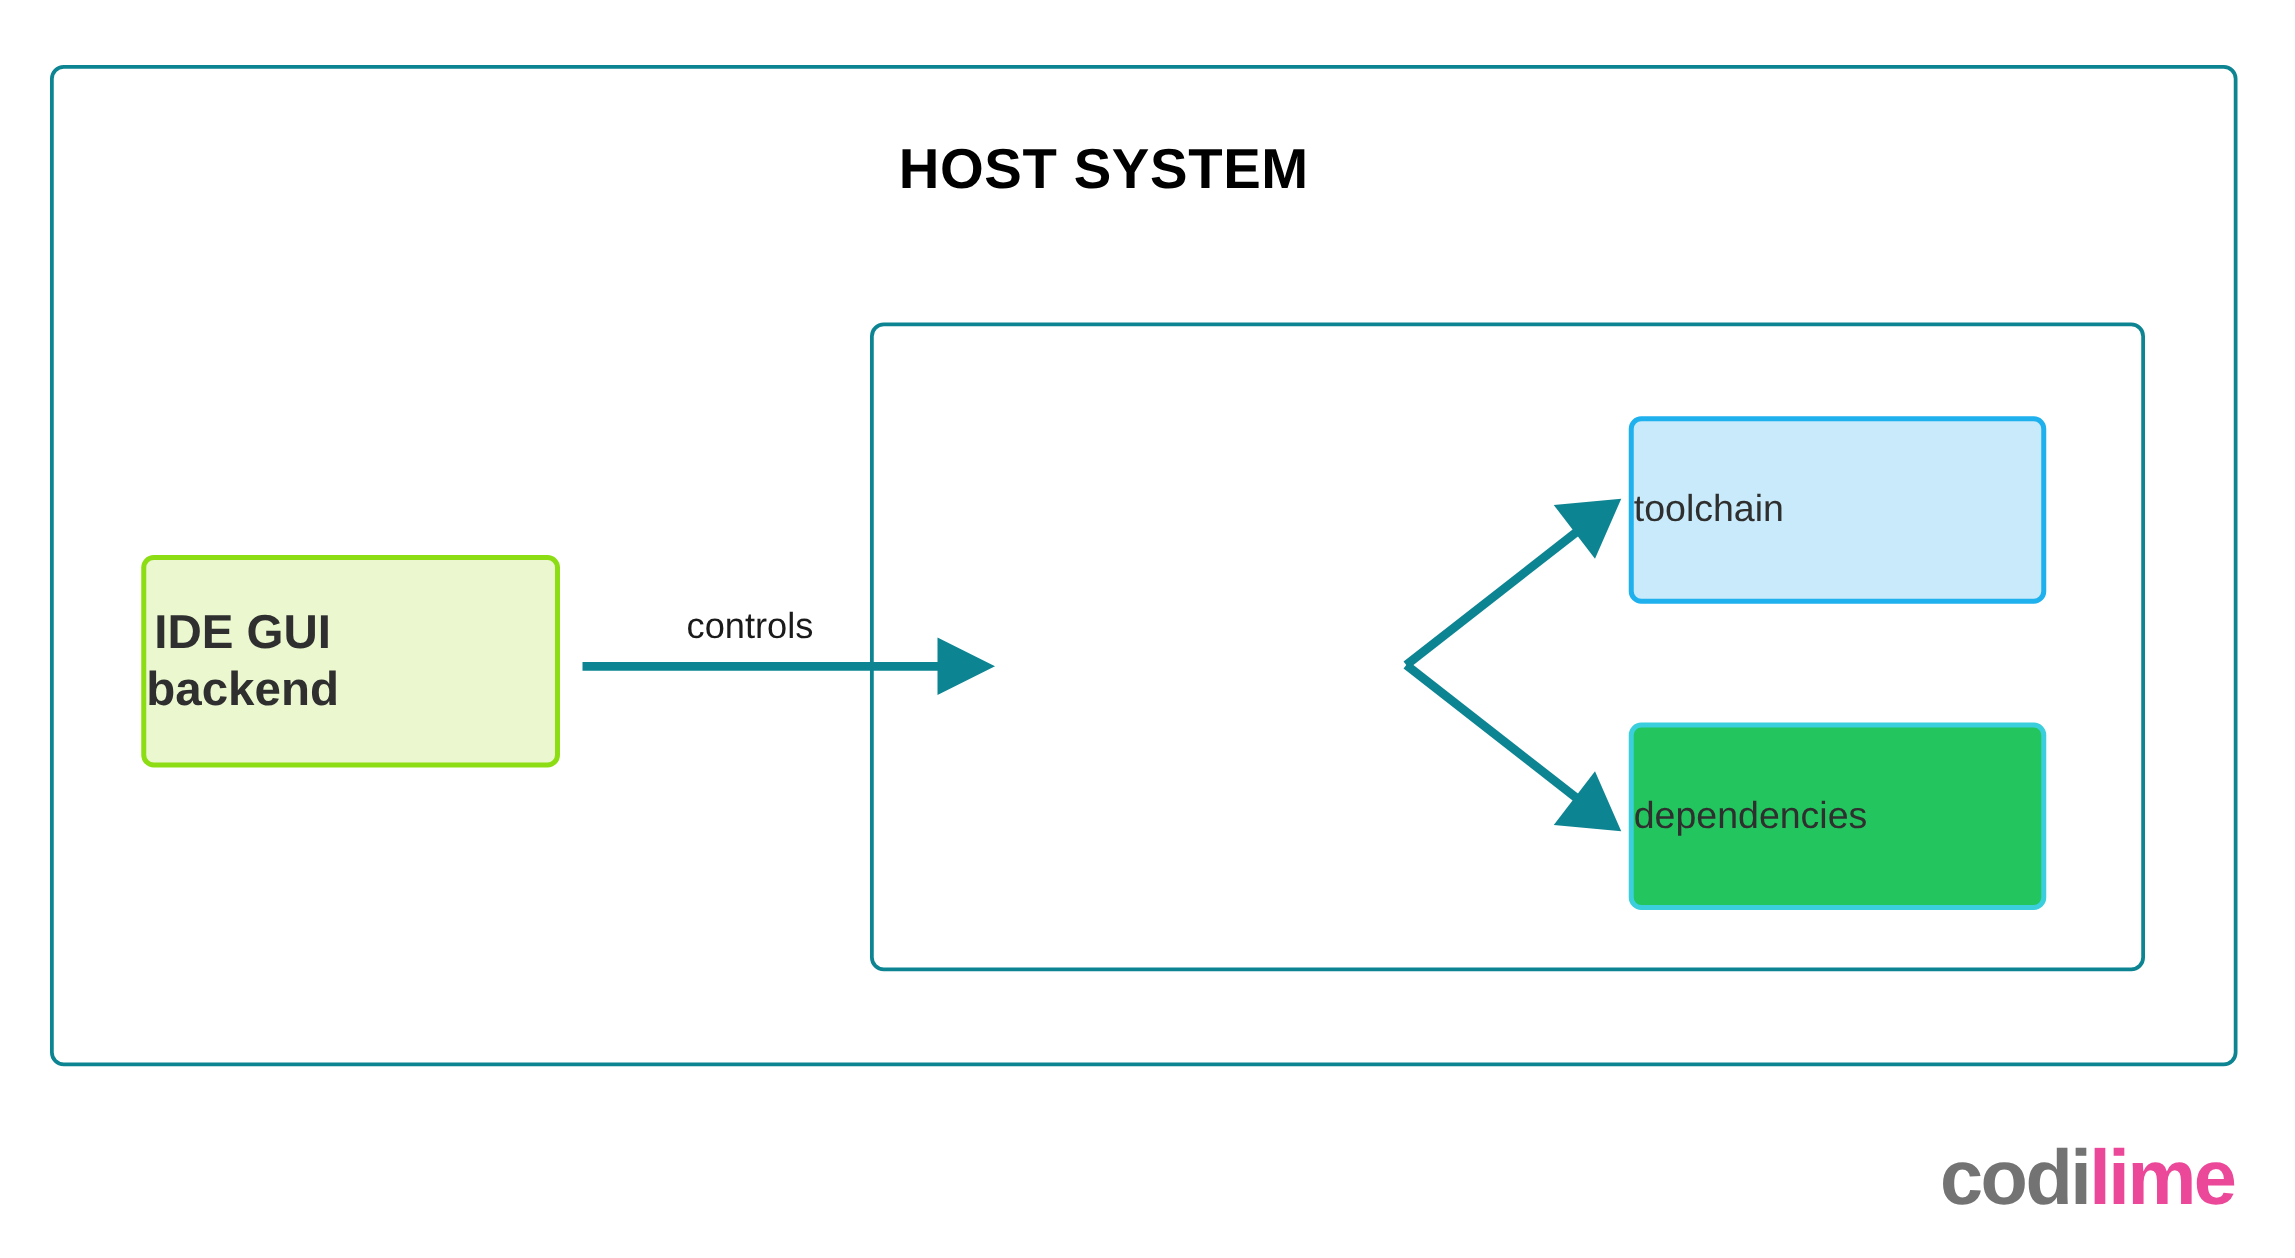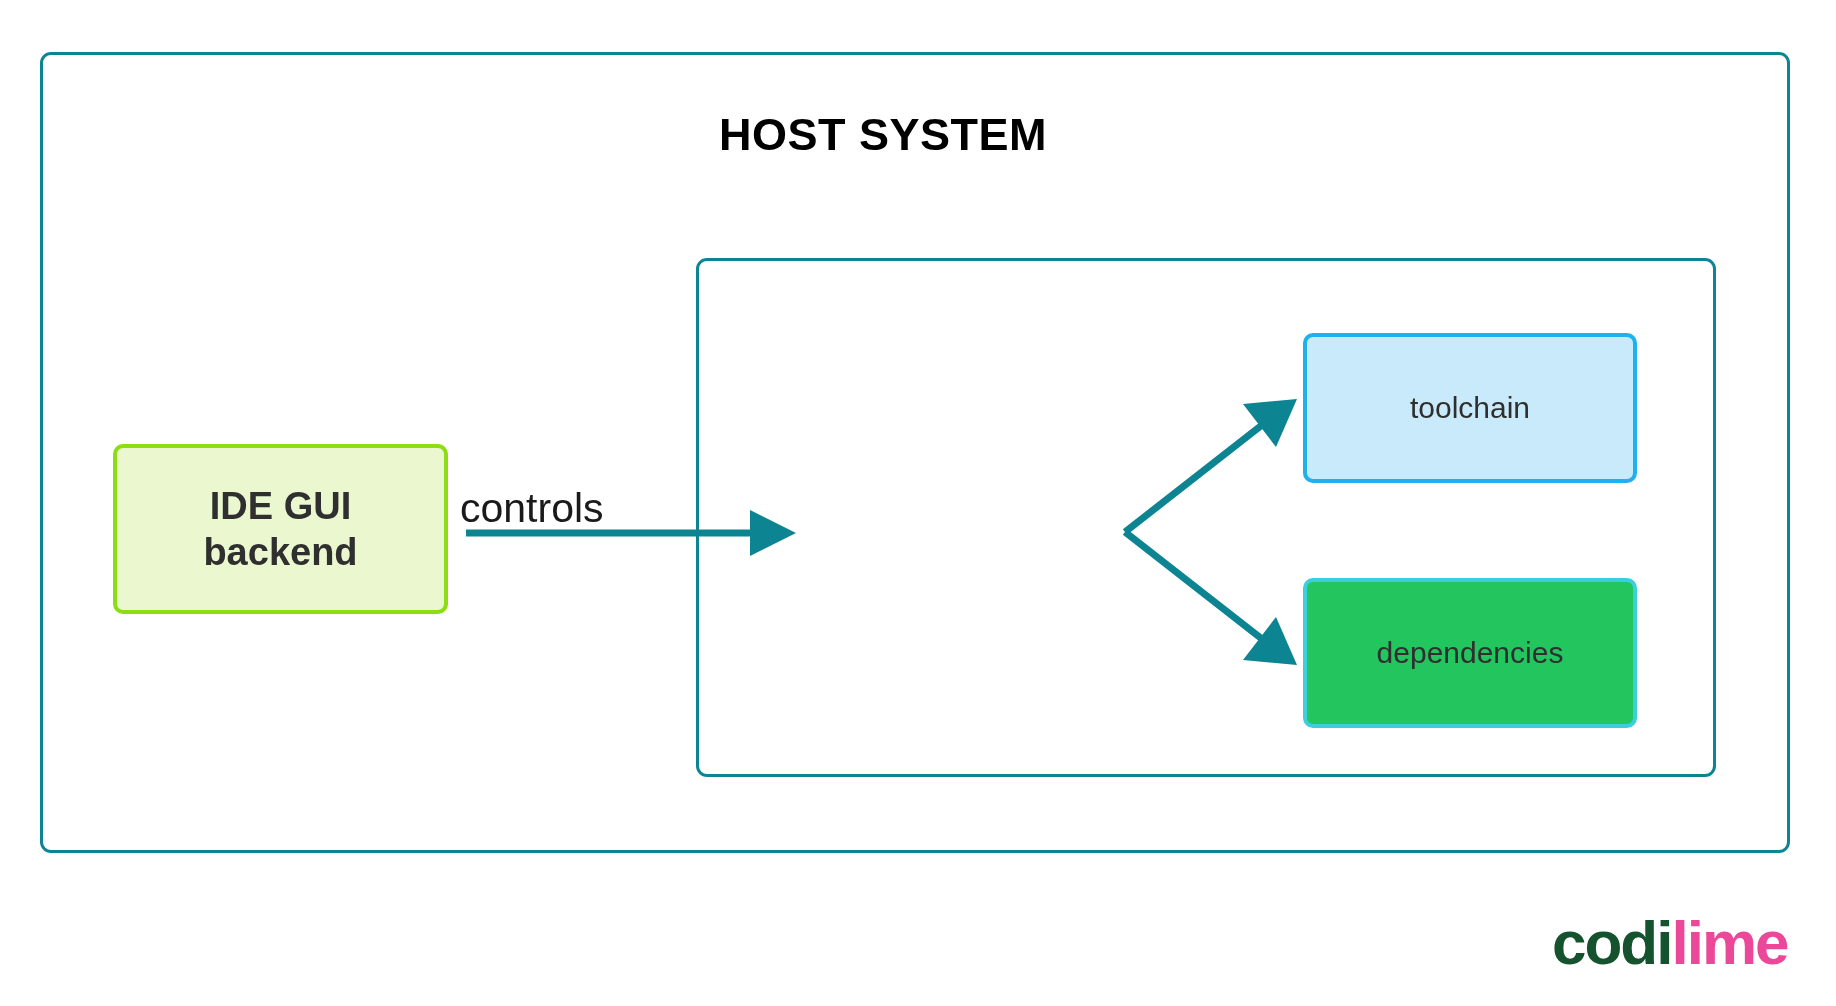--- a/index.html
+++ b/index.html
@@ -56,21 +56,20 @@
     letter-spacing: 0.5px;
     line-height: 1.2;
     white-space: nowrap;
   }
 
   
   .node {
     box-sizing: border-box;
     display: flex;
     align-items: center;
-    justify-content: center;
     text-align: center;
     border-radius: 10px;
     color: #2f2f2f;
     line-height: 1.22;
   }
   .node-green {
     background: #eaf7cf;
     border: 4px solid #8ddd14;
     font-weight: bold;
     font-size: 38px;
@@ -91,21 +90,22 @@
   #node-frontend { left: 113px; top: 444px; width: 335px; height: 170px; }
   #node-backend  { left: 796px; top: 444px; width: 327px; height: 165px; }
   #node-toolchain{ left: 1303px; top: 333px; width: 334px; height: 150px; }
   #node-deps     { left: 1303px; top: 578px; width: 334px; height: 150px; }
 
   
   .edge-label {
     left: 460px;
     top: 485px;
     width: 280px;
-    font-size: 41px;
+    text-align: center;
+    font-size: 29px;
     font-weight: normal;
     color: #1a1a1a;
     white-space: nowrap;
   }
 
   
   #arrow-layer {
     left: 0;
     top: 0;
     width: 1836px;
@@ -116,21 +116,21 @@
   
   .logo {
     left: 1552px;
     top: 912px;
     font-size: 62px;
     font-weight: bold;
     letter-spacing: -2px;
     line-height: 1;
     white-space: nowrap;
   }
-  .logo-codi { color: #14532d; }
+  .logo-codi { color: #737373; }
   .logo-lime { color: #ec4899; }
 </style>
 </head>
 <body>
 
 <div id="canvas">
 
   <div class="abs outer-container"></div>
 
   <div class="abs inner-container"></div>

